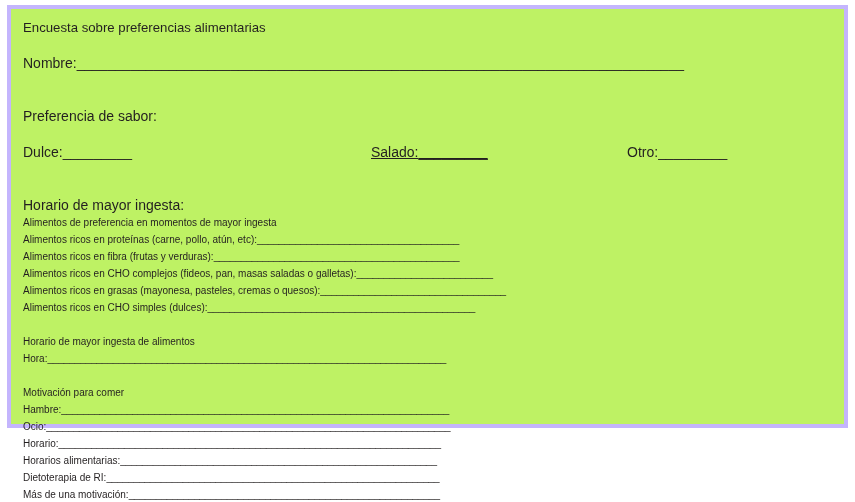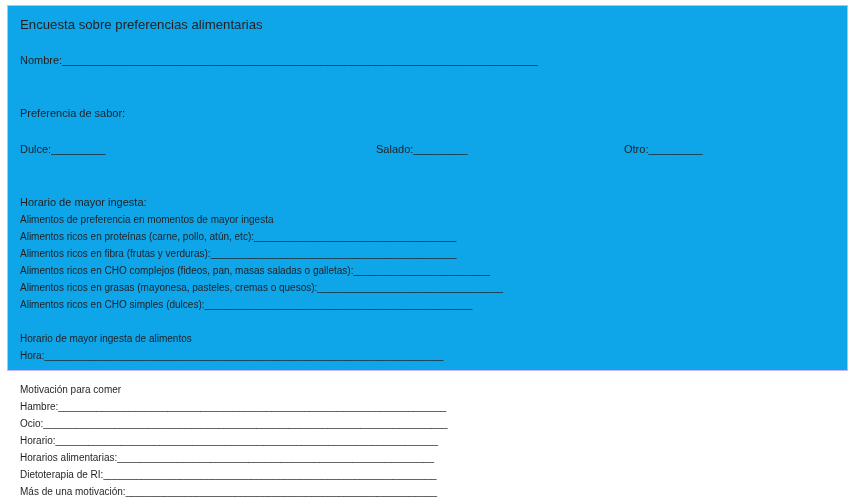--- a/index.html
+++ b/index.html
@@ -11,24 +11,24 @@
     width: 855px;
     height: 502px;
     font-family: "Liberation Sans", sans-serif;
     color: #231f20;
   }
   .form-frame {
     position: absolute;
     left: 7px;
     top: 5px;
     width: 841px;
-    height: 366px;
-    border: 1px solid #c4b5fd;
+    height: 423px;
+    border: 4px solid #c4b5fd;
     box-sizing: border-box;
-    background: #0ea5e9;
+    background: #bef264;
   }
   .form-inner {
     position: absolute;
     left: 12px;
     top: 10px;
     right: 10px;
   }
   .line {
     font-size: 10px;
     line-height: 17px;
@@ -37,27 +37,27 @@
   }
   .title {
     font-size: 13.2px;
     line-height: 17px;
     margin-bottom: 17px;
   }
   .spacer-sm { height: 17px; }
   .row {
     position: relative;
     height: 17px;
-    font-size: 11px;
+    font-size: 14px;
     line-height: 17px;
     white-space: pre;
     margin-top: 19px;
   }
   .row .col1 { position: absolute; left: 0; top: 0; }
-  .row .col2 { position: absolute; left: 356px; top: 0; }
+  .row .col2 { position: absolute; left: 348px; top: 0; text-decoration: underline; }
   .row .col3 { position: absolute; left: 604px; top: 0; text-align: center; }
   .underscores { letter-spacing: -0.1px; }
 </style>
 </head>
 <body>
 
 <div class="form-frame">
   <div class="form-inner">
 
     <div class="title">Encuesta sobre preferencias alimentarias</div>

